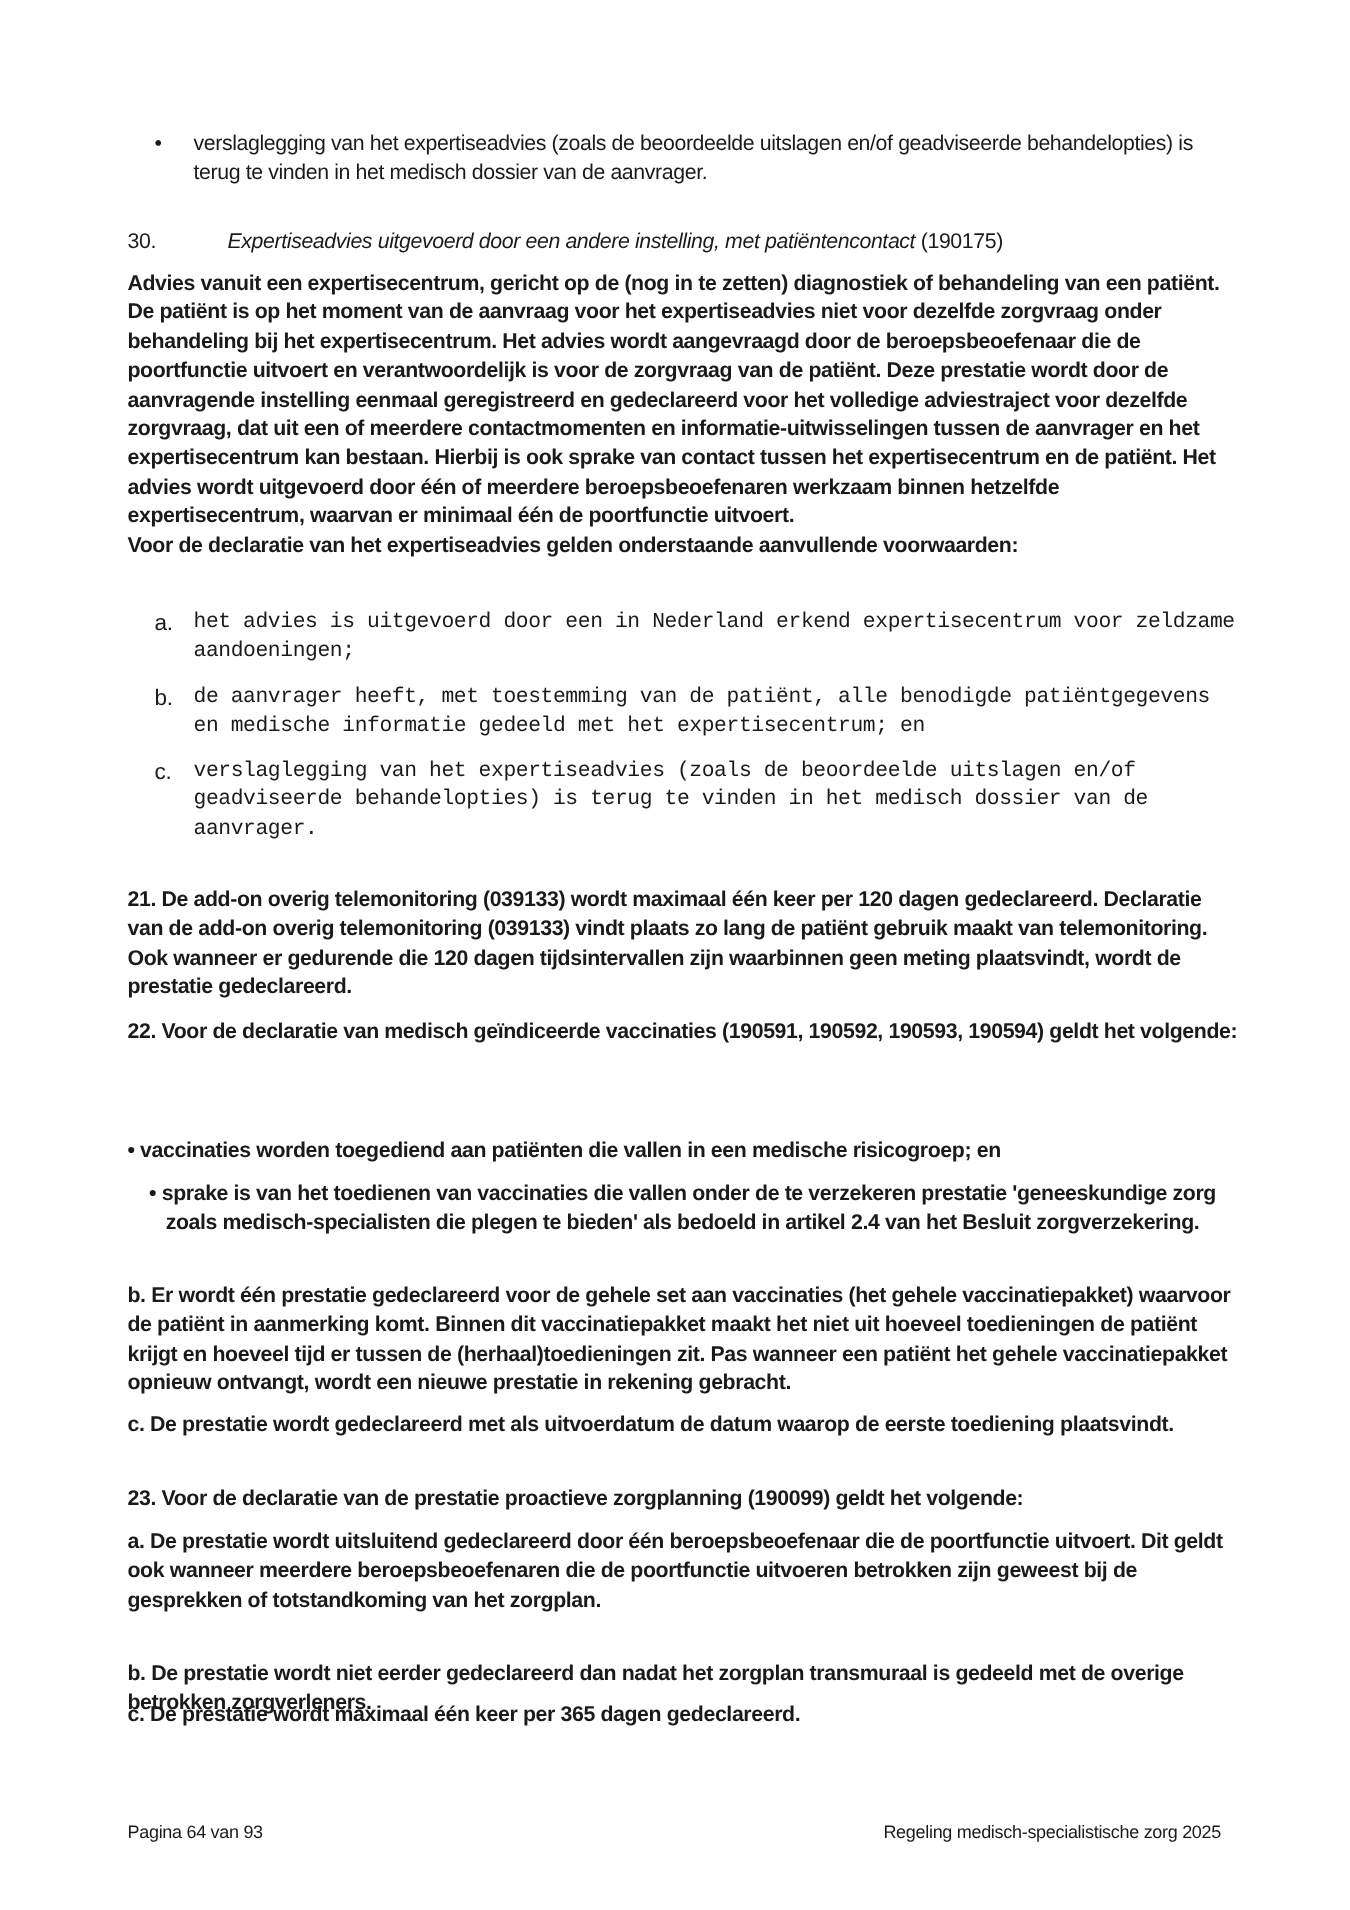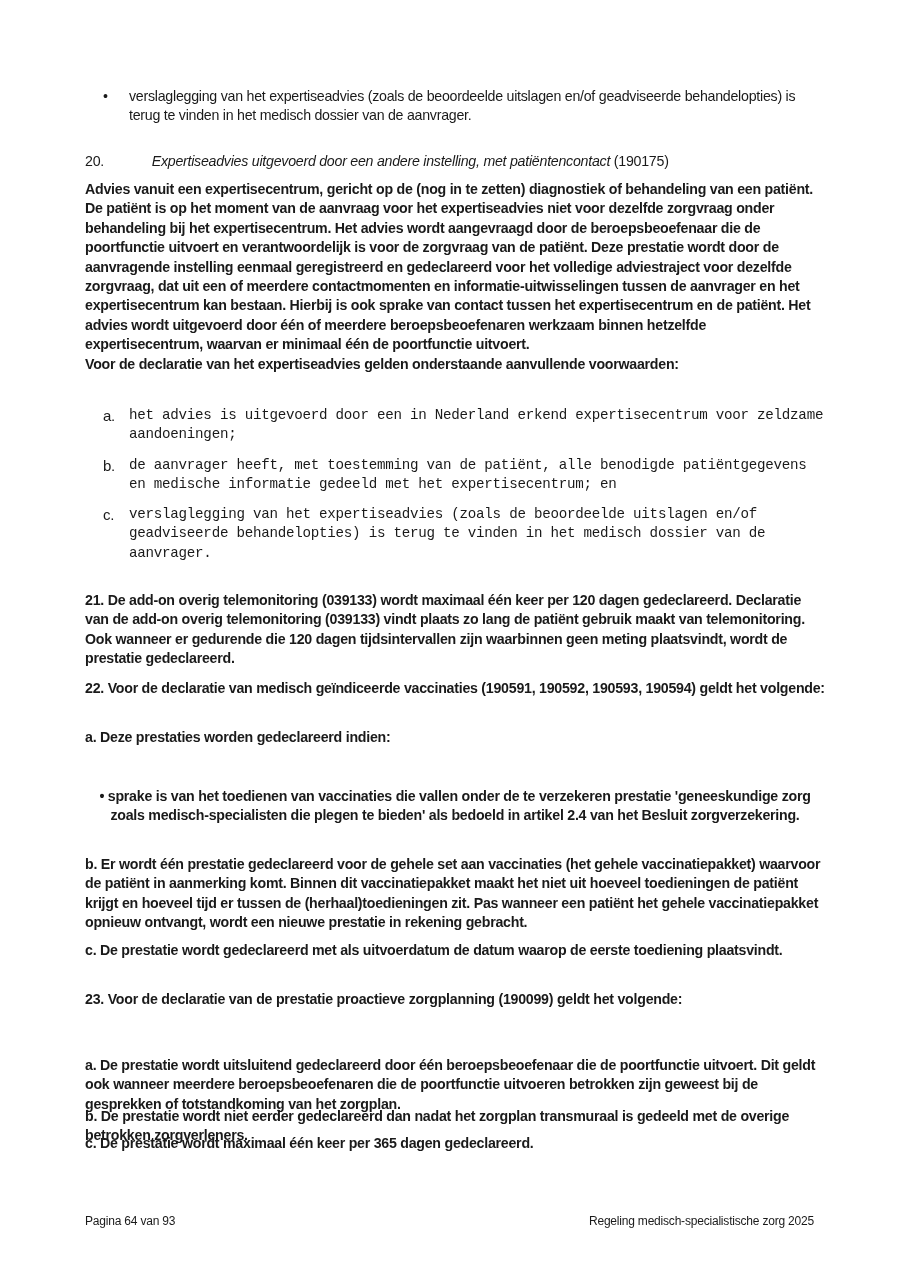--- a/index.html
+++ b/index.html
@@ -22,21 +22,21 @@
 <body>
 
 <div class="page">
 
   <div class="bullet-item" style="top:87px;">
     <span class="marker">•</span>
     <div class="text">verslaglegging van het expertiseadvies (zoals de beoordeelde uitslagen en/of geadviseerde behandelopties) is terug te vinden in het medisch dossier van de aanvrager.</div>
   </div>
 
   <div class="line" style="top:152px;">
-    <span>20.</span>
+    <span>30.</span>
     <span class="ital">Expertiseadvies uitgevoerd door een andere instelling, met patiëntencontact</span>
     <span>(190175)</span>
   </div>
 
   <div class="block" style="top:180px; width:735px;">
     <p>Advies vanuit een expertisecentrum, gericht op de (nog in te zetten) diagnostiek of behandeling van een patiënt. De patiënt is op het moment van de aanvraag voor het expertiseadvies niet voor dezelfde zorgvraag onder behandeling bij het expertisecentrum. Het advies wordt aangevraagd door de beroepsbeoefenaar die de poortfunctie uitvoert en verantwoordelijk is voor de zorgvraag van de patiënt. Deze prestatie wordt door de aanvragende instelling eenmaal geregistreerd en gedeclareerd voor het volledige adviestraject voor dezelfde zorgvraag, dat uit een of meerdere contactmomenten en informatie-uitwisselingen tussen de aanvrager en het expertisecentrum kan bestaan. Hierbij is ook sprake van contact tussen het expertisecentrum en de patiënt. Het advies wordt uitgevoerd door één of meerdere beroepsbeoefenaren werkzaam binnen hetzelfde expertisecentrum, waarvan er minimaal één de poortfunctie uitvoert.</p>
     <p>Voor de declaratie van het expertiseadvies gelden onderstaande aanvullende voorwaarden:</p>
   </div>
 
   <div class="list-item" style="top:406px;">
@@ -48,26 +48,26 @@
     <div class="text">de aanvrager heeft, met toestemming van de patiënt, alle benodigde patiëntgegevens en medische informatie gedeeld met het expertisecentrum; en</div>
   </div>
   <div class="list-item" style="top:505px;">
     <span class="marker">c.</span>
     <div class="text">verslaglegging van het expertiseadvies (zoals de beoordeelde uitslagen en/of geadviseerde behandelopties) is terug te vinden in het medisch dossier van de aanvrager.</div>
   </div>
 
   <div class="block" style="top:591px;">21. De add-on overig telemonitoring (039133) wordt maximaal één keer per 120 dagen gedeclareerd. Declaratie van de add-on overig telemonitoring (039133) vindt plaats zo lang de patiënt gebruik maakt van telemonitoring. Ook wanneer er gedurende die 120 dagen tijdsintervallen zijn waarbinnen geen meting plaatsvindt, wordt de prestatie gedeclareerd.</div>
 
   <div class="block" style="top:679px;">22. Voor de declaratie van medisch geïndiceerde vaccinaties (190591, 190592, 190593, 190594) geldt het volgende:</div>
-  <div class="block" style="top:728px;">a. Deze prestaties worden gedeclareerd indien:</div>
+  <div class="block" style="top:758px;">• vaccinaties worden toegediend aan patiënten die vallen in een medische risicogroep; en</div>
   <div class="block" style="top:787px;text-align:center;">• sprake is van het toedienen van vaccinaties die vallen onder de te verzekeren prestatie 'geneeskundige zorg zoals medisch-specialisten die plegen te bieden' als bedoeld in artikel 2.4 van het Besluit zorgverzekering.</div>
   <div class="block" style="top:855px;">b. Er wordt één prestatie gedeclareerd voor de gehele set aan vaccinaties (het gehele vaccinatiepakket) waarvoor de patiënt in aanmerking komt. Binnen dit vaccinatiepakket maakt het niet uit hoeveel toedieningen de patiënt krijgt en hoeveel tijd er tussen de (herhaal)toedieningen zit. Pas wanneer een patiënt het gehele vaccinatiepakket opnieuw ontvangt, wordt een nieuwe prestatie in rekening gebracht.</div>
   <div class="block" style="top:941px;">c. De prestatie wordt gedeclareerd met als uitvoerdatum de datum waarop de eerste toediening plaatsvindt.</div>
 
   <div class="block" style="top:990px;">23. Voor de declaratie van de prestatie proactieve zorgplanning (190099) geldt het volgende:</div>
-  <div class="block" style="top:1056px;">a. De prestatie wordt uitsluitend gedeclareerd door één beroepsbeoefenaar die de poortfunctie uitvoert. Dit geldt ook wanneer meerdere beroepsbeoefenaren die de poortfunctie uitvoeren betrokken zijn geweest bij de gesprekken of totstandkoming van het zorgplan.</div>
+  <div class="block" style="top:1019px;">a. De prestatie wordt uitsluitend gedeclareerd door één beroepsbeoefenaar die de poortfunctie uitvoert. Dit geldt ook wanneer meerdere beroepsbeoefenaren die de poortfunctie uitvoeren betrokken zijn geweest bij de gesprekken of totstandkoming van het zorgplan.</div>
   <div class="block" style="top:1087px;margin-top:20px;">b. De prestatie wordt niet eerder gedeclareerd dan nadat het zorgplan transmuraal is gedeeld met de overige betrokken zorgverleners.</div>
   <div class="block" style="top:1134px;">c. De prestatie wordt maximaal één keer per 365 dagen gedeclareerd.</div>
 
   <div class="footer" style="left:85px;">Pagina 64 van 93</div>
   <div class="footer" style="right:86px;">Regeling medisch-specialistische zorg 2025</div>
 
 </div>
 
 </body></html>

